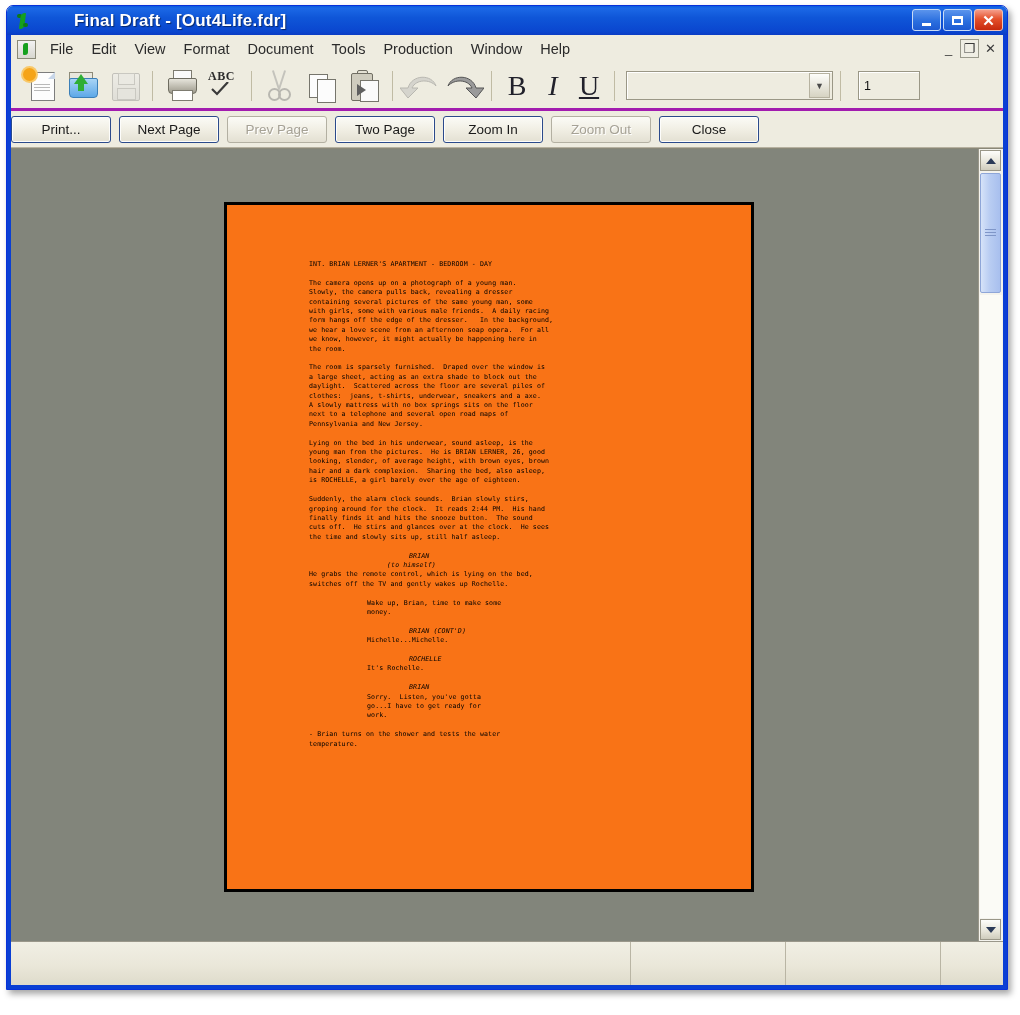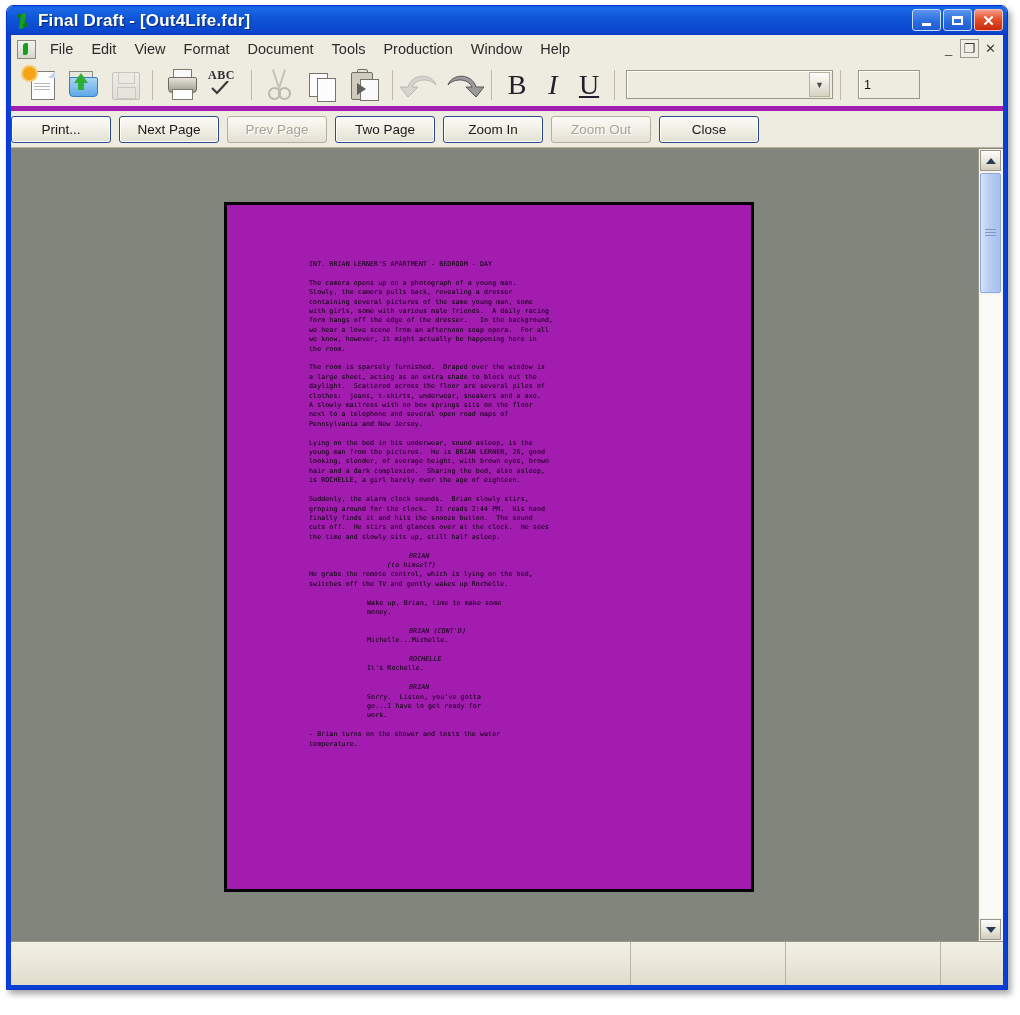--- a/index.html
+++ b/index.html
@@ -32,21 +32,21 @@
   .win-frame-l { left:0; top:29px; width:4px; bottom:0; }
   .win-frame-r { right:0; top:29px; width:4px; bottom:0; }
   .win-frame-b { left:0; right:0; bottom:0; height:4px; }
 
   
   .titlebar {
     position: absolute;
     left: 0; top: 0; right: 0; height: 29px;
     background: linear-gradient(180deg,#0a5ce0 0%, #1b68e6 8%, #0f56d8 40%, #0a46cf 88%, #0b3cc4 100%);
     border-radius: 6px 6px 0 0;
-    display: flex; align-items: center;
+    display: flex; align-items: center; gap: 36px;
   }
   .title-icon {
     width: 18px; height: 18px;
     margin-left: 7px; margin-right: 6px;
     position: relative; flex: none;
   }
   .title-icon .fd-s {
     position:absolute; left:6px; top:1px; width:5px; height:16px;
     background:#14a01e;
     border-radius: 4px 1px 4px 1px;
@@ -121,21 +121,21 @@
     font-size: 13px; color:#3a3a3a;
     position: relative;
   }
   .mdibtn.r { border:1px solid #9a9a8c; background:#efeee4; }
 
   
   .toolbar {
     position: absolute;
     left: 4px; top: 57px; right: 4px; height: 48px;
     background: #eeece0;
-    border-bottom: 5px solid #a21caf;
+    border-bottom: 3px solid #a21caf;
     display: flex; align-items: center;
     padding-left: 8px;
     box-sizing: border-box;
   }
   .tbicon { width: 42px; height: 40px; position: relative; flex:none; }
   .tbsep { width: 1px; height: 30px; background: #c0bba4; margin: 0 7px; flex:none; }
   .tbicon.disabled { opacity: 0.42; filter: grayscale(100%); }
 
   
   .doc-sheet {
@@ -280,21 +280,21 @@
     position: absolute;
     left: 4px; top: 142px; right: 4px; bottom: 48px;
     background: #82857b;
     border-top: 1px solid #8a8878;
     overflow: hidden;
   }
   .page {
     position: absolute;
     left: 213px; top: 53px;
     width: 530px; height: 690px;
-    background: #a21caf;
+    background: #f97316;
     border: 3px solid #000000;
     box-sizing: border-box;
   }
   .page-inner {
     position:absolute; left:0; top:0; right:0; bottom:0;
     padding: 55px 42px 0 82px;
     box-sizing: border-box;
   }
   .scr-line {
     font-family: "DejaVu Sans Mono", monospace;

